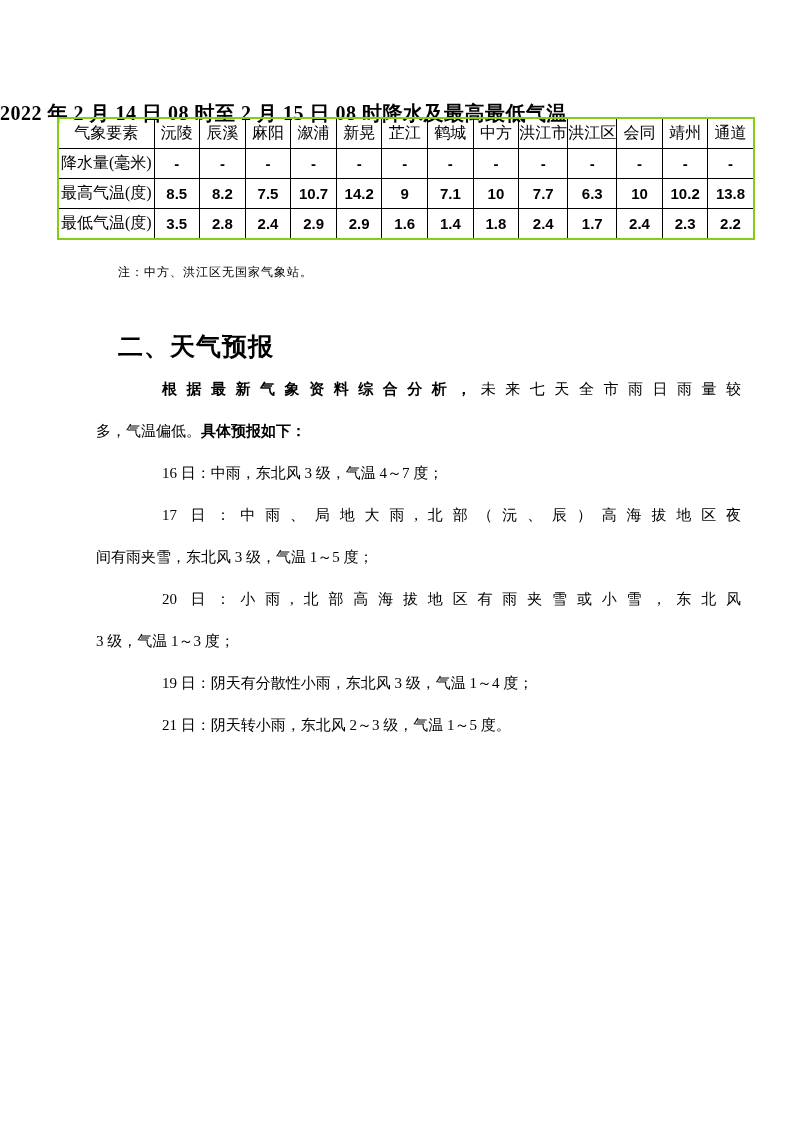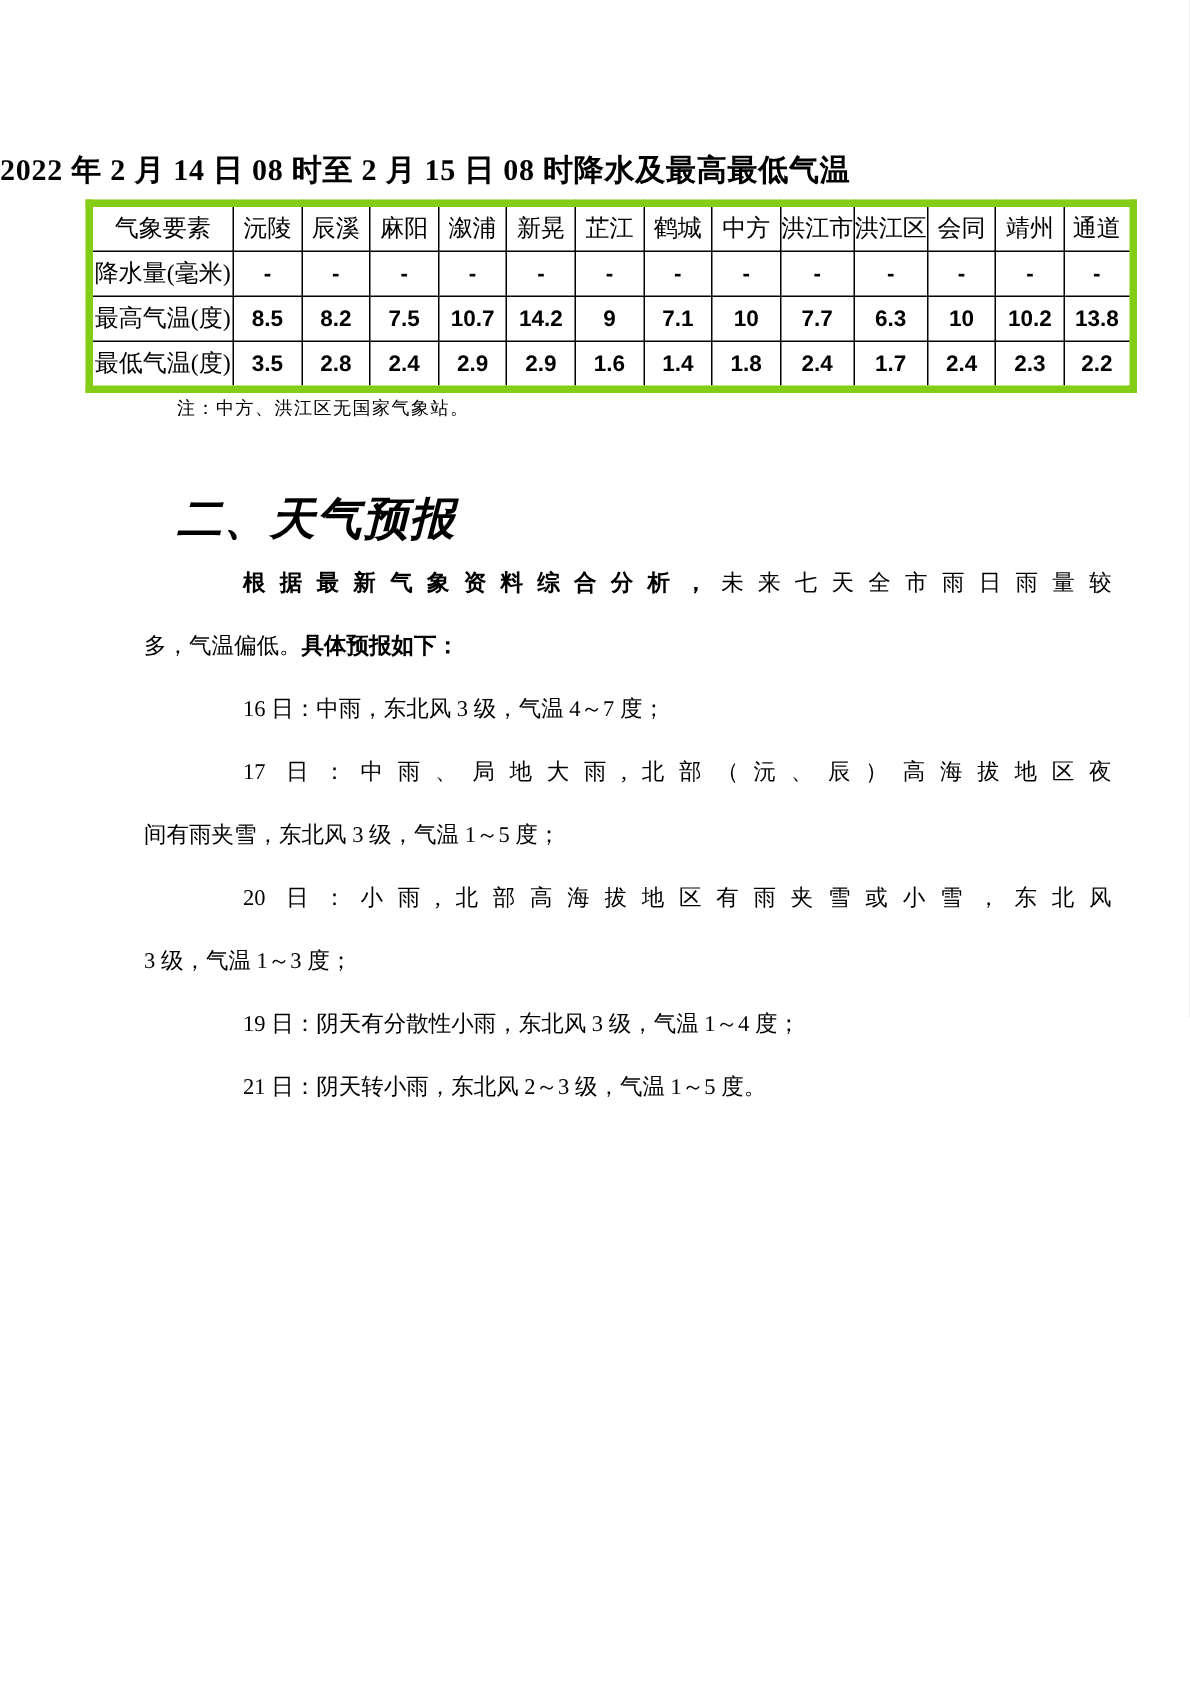--- a/index.html
+++ b/index.html
@@ -20,24 +20,24 @@
     width: 793px;
     text-align: left;
     font-weight: bold;
     font-size: 20px;
     letter-spacing: 0.5px;
     white-space: nowrap;
   }
   table.wtable {
     position: absolute;
     left: 57px;
-    top: 133px;
+    top: 117px;
     border-collapse: collapse;
     table-layout: fixed;
-    border: 5px solid #84cc16;
+    border: 2px solid #84cc16;
     padding-left: 18px;
   }
   table.wtable td {
     border: 1px solid #000;
     height: 29px;
     text-align: center;
     vertical-align: middle;
     padding: 0;
     overflow: visible;
     white-space: nowrap;
@@ -67,24 +67,23 @@
   .ln {
     font-size: 15px;
     line-height: 42px;
     height: 42px;
     white-space: nowrap;
   }
   .ind { text-indent: 66px; }
   .jst { text-align: justify; text-align-last: justify; white-space: normal; overflow: hidden; }
   .heading {
     font-weight: bold;
-    font-size: 30px;
+    font-size: 25px;
     text-indent: 22px;
     letter-spacing: 1px;
-    font-style: italic;
   }
   .b { font-weight: bold; }
 </style>
 </head>
 <body>
 
 <div id="page">
 
   <div class="title">2022 年 2 月 14 日 08 时至 2 月 15 日 08 时降水及最高最低气温</div>
 

